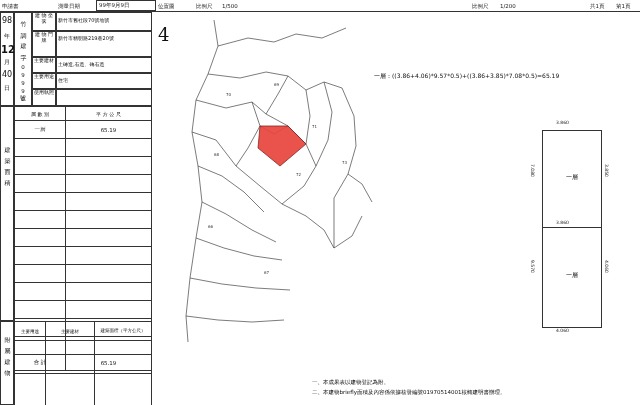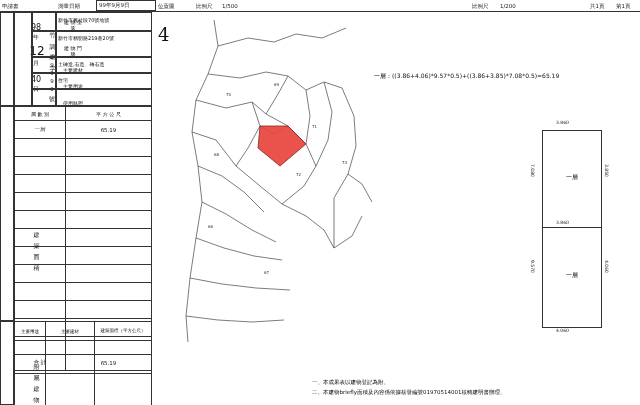--- a/index.html
+++ b/index.html
@@ -8,21 +8,21 @@
     background:#ffffff;
     font-family:"DejaVu Sans","Liberation Sans",sans-serif;
     color:#111;
     overflow:hidden;
   }
   .page{position:relative;width:640px;height:405px;box-sizing:border-box;}
 
   
   .abs{position:absolute;box-sizing:border-box;}
   .bdr{border:1px solid #333;}
-  .ctr{display:flex;align-items:flex-end;justify-content:center;text-align:center;margin-left:29px;}
+  .ctr{display:flex;align-items:flex-start;justify-content:center;text-align:center;}
   .vtext{writing-mode:vertical-rl;text-orientation:upright;letter-spacing:2px;}
 
   
   .topbar{left:0;top:0;width:640px;height:12px;border-bottom:1px solid #333;}
   .topcell{height:12px;display:flex;align-items:center;}
   .topcell span{font-size:5.5px;color:#222;}
 
   
   .leftblock{left:0;top:12px;width:152px;height:393px;border-right:1px solid #333;}
 
@@ -88,21 +88,21 @@
 
   <div class="abs leftblock">
 
     <div class="abs bdr" style="left:0;top:0;width:14px;height:94px;"></div>
     <div class="abs ctr" style="left:0;top:4px;width:14px;height:16px;font-size:8px;">
       <span>98</span>
     </div>
     <div class="abs ctr" style="left:0;top:20px;width:14px;height:10px;font-size:6px;">
       <span>年</span>
     </div>
-    <div class="abs ctr" style="left:0;top:32px;width:16px;height:14px;font-size:12px;">
+    <div class="abs ctr" style="left:0;top:32px;width:16px;height:14px;font-size:10px;font-weight:bold;">
       <span>12</span>
     </div>
     <div class="abs ctr" style="left:0;top:46px;width:14px;height:10px;font-size:6px;">
       <span>月</span>
     </div>
     <div class="abs ctr" style="left:0;top:58px;width:14px;height:14px;font-size:8px;">
       <span>40</span>
     </div>
     <div class="abs ctr" style="left:0;top:72px;width:14px;height:10px;font-size:6px;">
       <span>日</span>

